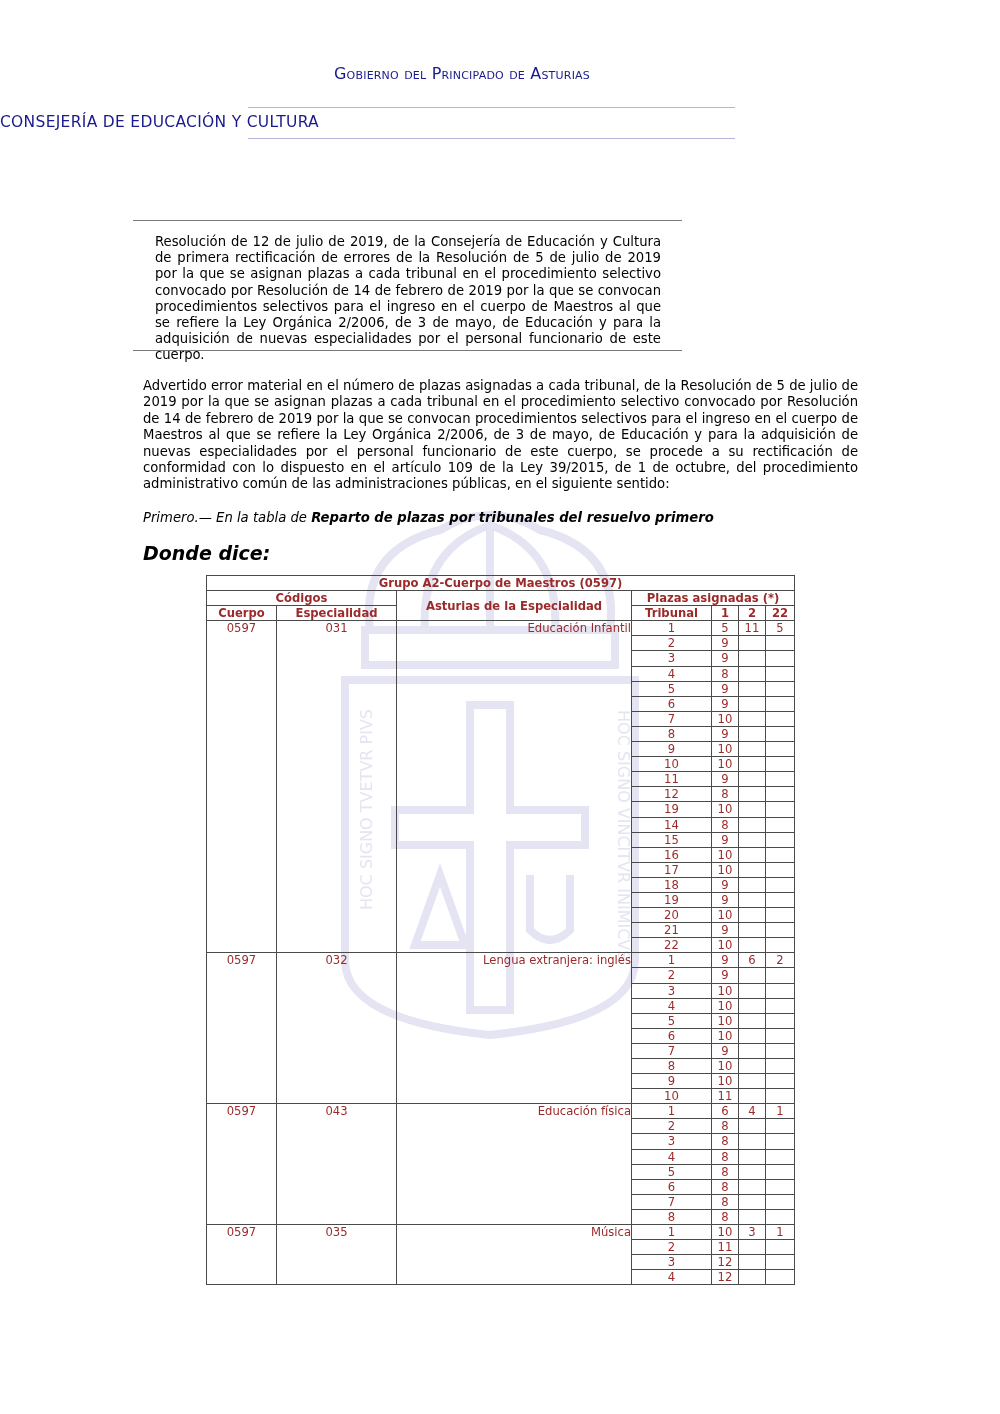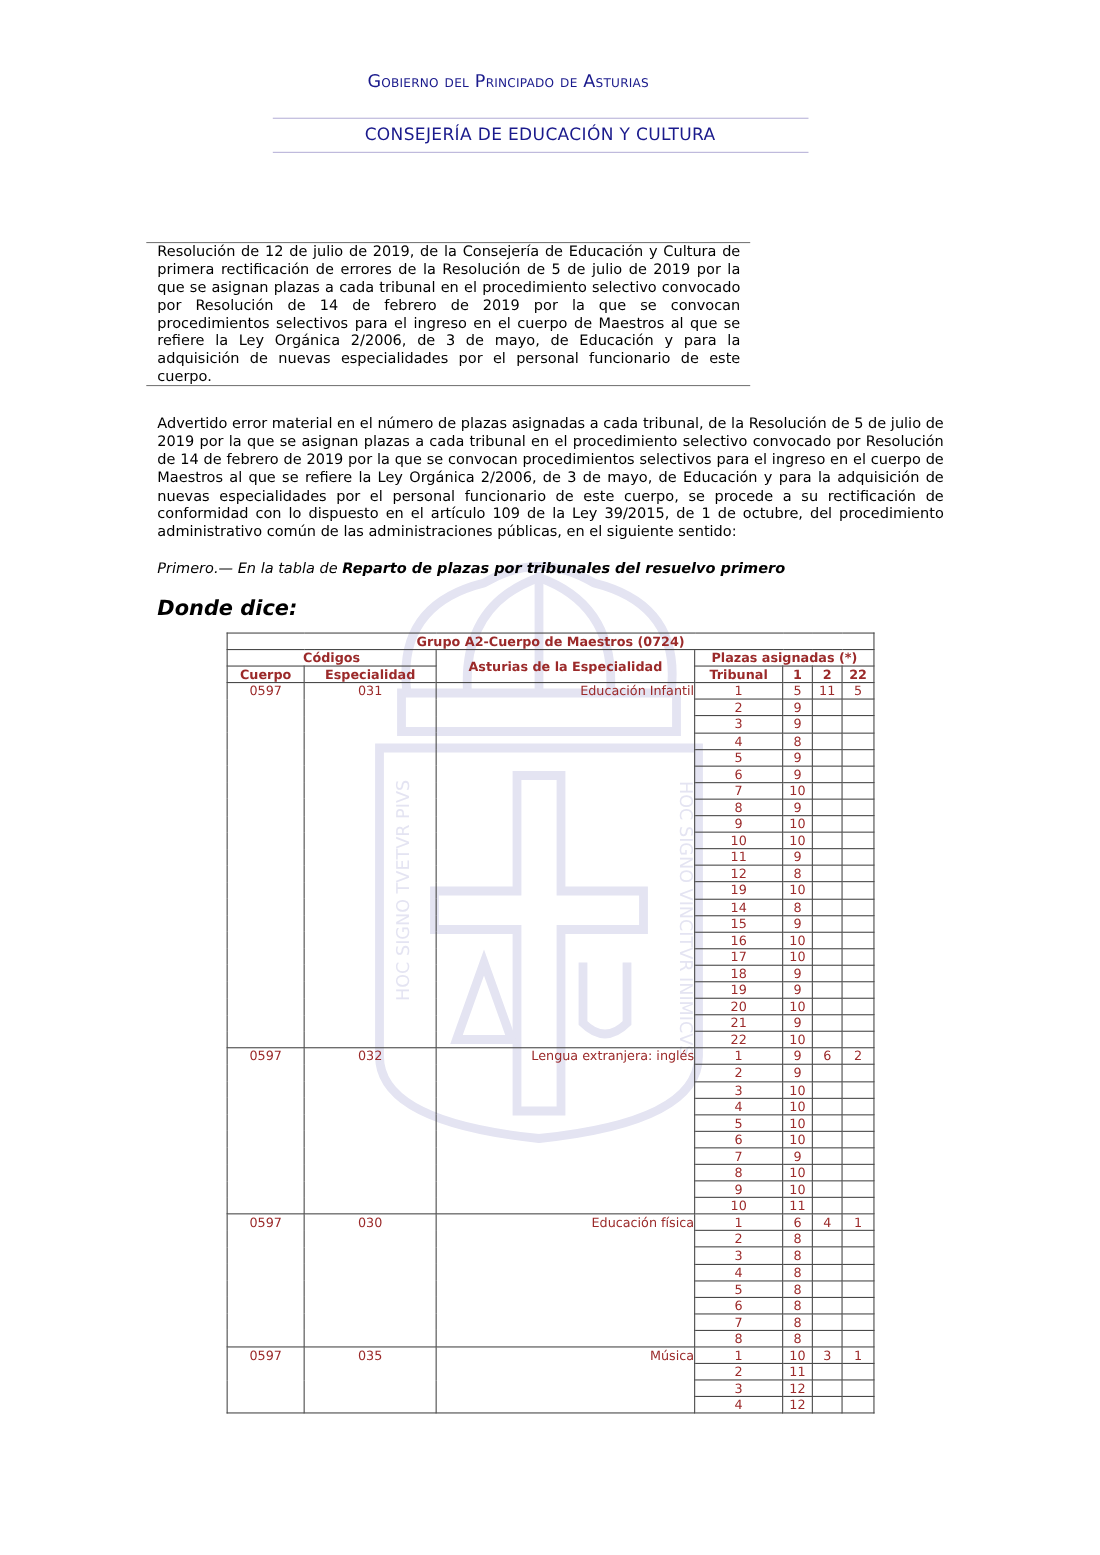--- a/index.html
+++ b/index.html
@@ -2,26 +2,26 @@
 <html><head>
 <meta charset="utf-8">
 <style>
   html, body { margin: 0; padding: 0; background: #ffffff; }
   body { width: 1000px; height: 1414px; position: relative; overflow: hidden;
          font-family: "DejaVu Sans", "Liberation Sans", sans-serif; color: #000; }
   .watermark { position: absolute; left: 330px; top: 490px; width: 320px; height: 560px; pointer-events: none; }
   .hdr1 { position: absolute; left: 0; width: 924px; top: 64px; text-align: center;
           font-family: "DejaVu Sans", sans-serif; font-size: 16px; color: #1a1a8c; letter-spacing: 0.2px;
           font-variant: small-caps; }
-  .hdr2 { position: absolute; left: 0; width: 982px; top: 113px; text-align: center;
+  .hdr2 { position: absolute; left: 0; width: 982px; top: 113px; 
           font-family: "DejaVu Sans", sans-serif; font-size: 15.5px; color: #1a1a8c; letter-spacing: 0.3px; }
   .rule { position: absolute; left: 248px; width: 487px; height: 1px; background: #b9b3d9; }
   .titlebox { position: absolute; left: 133px; width: 549px; top: 220px; height: 131px;
               border-top: 1.5px solid #7a7a7a; border-bottom: 1.5px solid #7a7a7a; box-sizing: border-box; }
-  .titlebox p { margin: 0; position: absolute; left: 10px; right: 9px; top: 1px;
+  .titlebox p { margin: 12px; position: absolute; left: 10px; right: 9px; top: 1px;
                 font-size: 13.2px; line-height: 16.2px; text-align: justify; }
   .body-par { position: absolute; left: 143px; width: 715px; top: 378px; margin: 0;
               font-size: 13.2px; line-height: 16.4px; text-align: justify; }
   .primero { position: absolute; left: 143px; top: 510px; margin: 0; font-size: 13.2px; font-style: italic; }
   .donde { position: absolute; left: 143px; top: 542px; margin: 0; font-size: 19px; font-weight: bold; font-style: italic; }
   table.plazas { position: absolute; left: 206px; top: 575px; width: 588px; border-collapse: collapse;
                  table-layout: fixed; font-size: 11.6px; color: #9b2a2a; }
   table.plazas td, table.plazas th { border: 1px solid #4a4a4a; padding: 0; height: 14.1px; line-height: 14px;
                  vertical-align: top; overflow: hidden; white-space: nowrap; }
   table.plazas th { font-weight: bold; text-align: center; color: #9b2a2a; }
@@ -71,21 +71,21 @@
     <col style="width:70px">
       <col style="width:120px">
       <col style="width:235px">
     <col style="width:80px">
       <col style="width:27px">
       <col style="width:27px">
       <col style="width:29px">
   </colgroup>
   <thead>
     <tr>
-      <th colspan="7">Grupo A2-Cuerpo de Maestros (0724)</th>
+      <th colspan="7">Grupo A2-Cuerpo de Maestros (0597)</th>
     </tr>
     <tr>
       <th colspan="2">Códigos</th>
       <th rowspan="2" class="mid">Asturias de la Especialidad</th>
       <th colspan="4">Plazas asignadas (*)</th>
     </tr>
     <tr>
       <th>Cuerpo</th>
       <th>Especialidad</th>
       <th>Tribunal</th>
@@ -288,21 +288,21 @@
         <td class="c"></td>
       </tr>
       <tr>
         <td class="c">10</td>
         <td class="c">11</td>
         <td class="c"></td>
         <td class="c"></td>
       </tr>
       <tr>
         <td class="c" rowspan="8">0597</td>
-        <td class="c" rowspan="8">030</td>
+        <td class="c" rowspan="8">043</td>
         <td class="l" rowspan="8">Educación física</td>
         <td class="c">1</td>
         <td class="c">6</td>
         <td class="c">4</td>
         <td class="c">1</td>
       </tr>
       <tr>
         <td class="c">2</td>
         <td class="c">8</td>
         <td class="c"></td>

